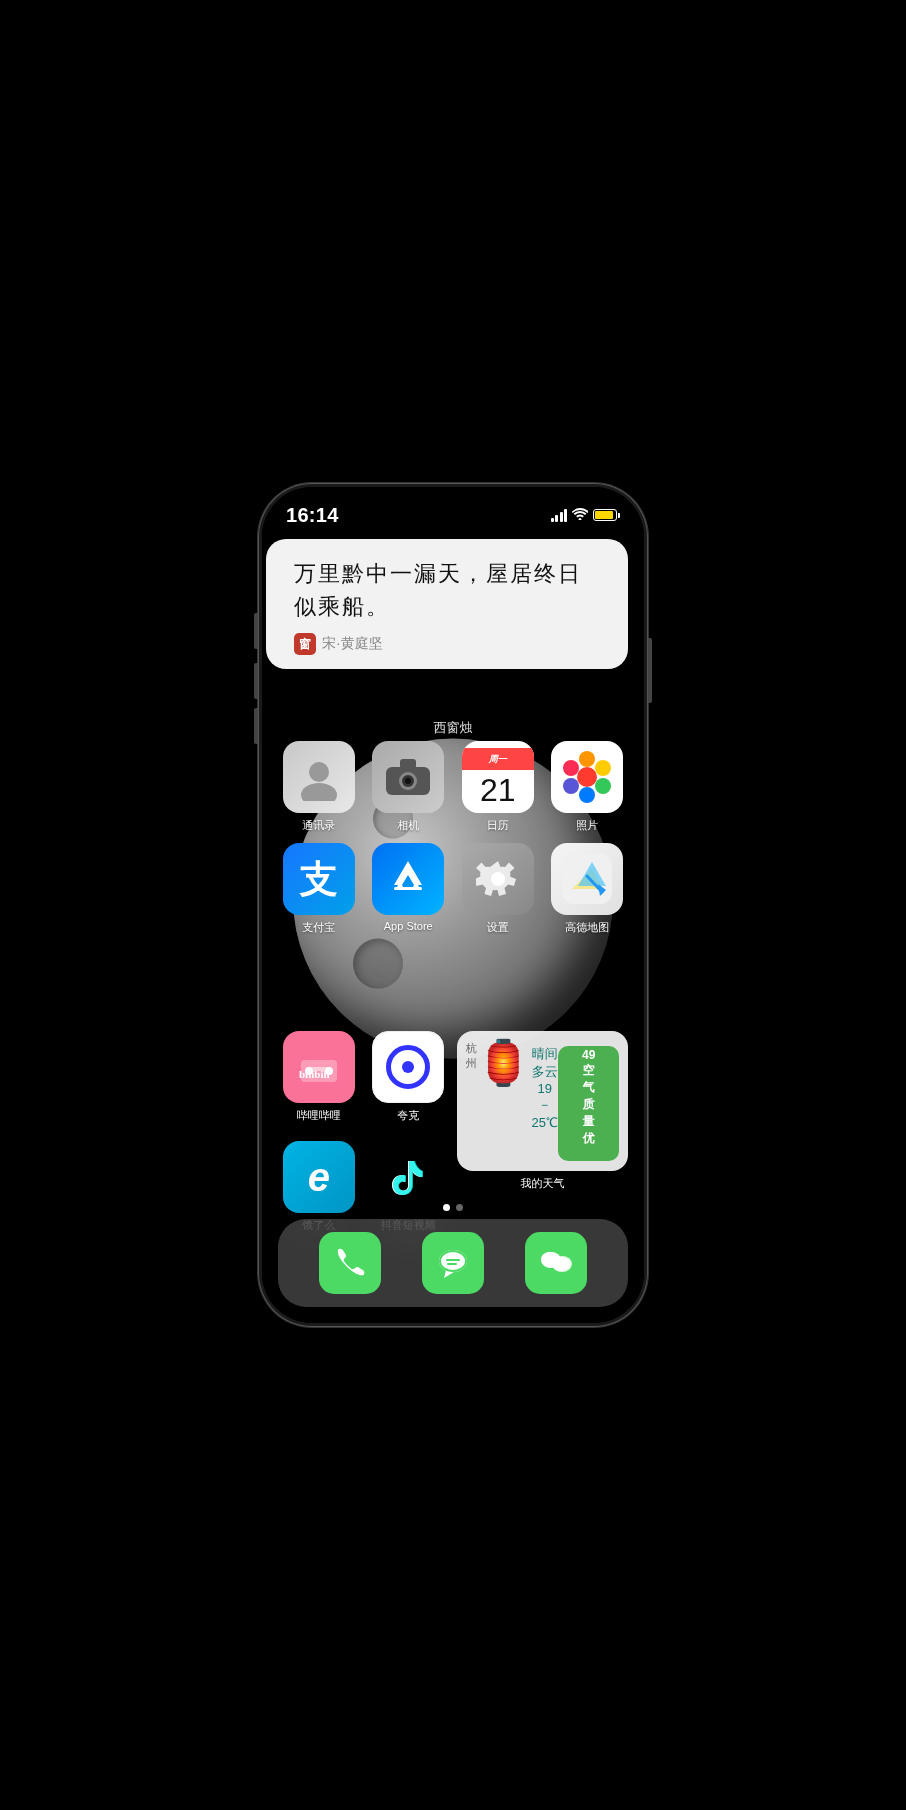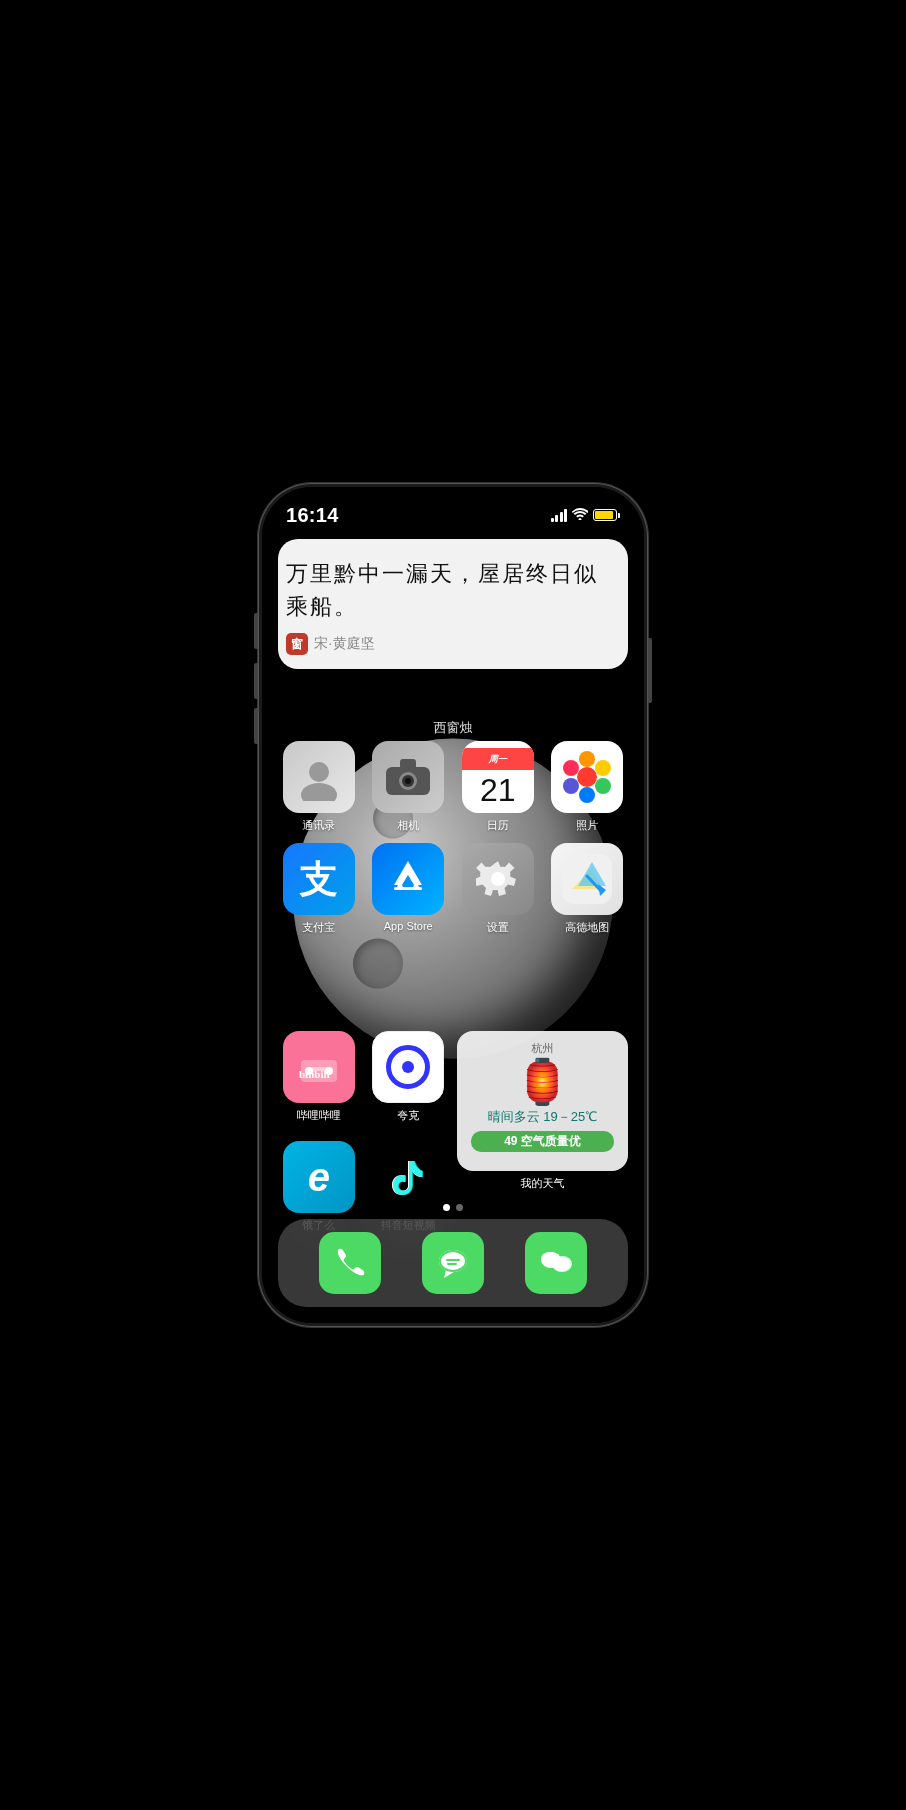--- a/index.html
+++ b/index.html
@@ -168,25 +168,25 @@
       width: 50px; height: 50px;
       border-radius: 50%;
       background: rgba(0,0,0,0.18);
       top: 200px; left: 60px;
       box-shadow: inset 3px 3px 8px rgba(0,0,0,0.3);
     }
     
     .widget-poem {
       position: absolute;
       top: 52px;
-      left: 16px;
+      left: 4px;
       right: 16px;
       background: rgba(255,255,255,0.95);
       border-radius: 20px;
-      padding: 18px 8px 14px;
+      padding: 18px 28px 14px;
     }
     .widget-poem-text {
       font-size: 22px;
       color: #111;
       line-height: 1.5;
       font-weight: 500;
       letter-spacing: 2px;
     }
     .widget-poem-author {
       margin-top: 10px;
@@ -600,21 +600,21 @@
       <div class="app-item">
         <div class="app-icon icon-quark">
           <div class="quark-circle">
             <div class="quark-inner"></div>
           </div>
         </div>
         <span class="app-label">夸克</span>
       </div>
 
       <div class="app-item row3-weather">
-        <div class="weather-widget" style="width:100%; height: 140px; display:flex; flex-direction:column; ">
+        <div class="weather-widget" style="width:100%; height: 140px; display:flex; justify-content:center;">
           <div class="weather-city">杭州</div>
           <div class="weather-emoji">🏮</div>
           <div class="weather-desc">晴间多云 19－25℃</div>
           <div class="weather-aqi">49 空气质量优</div>
         </div>
         <span class="app-label">我的天气</span>
       </div>
     </div>
 
     <div class="row4">

